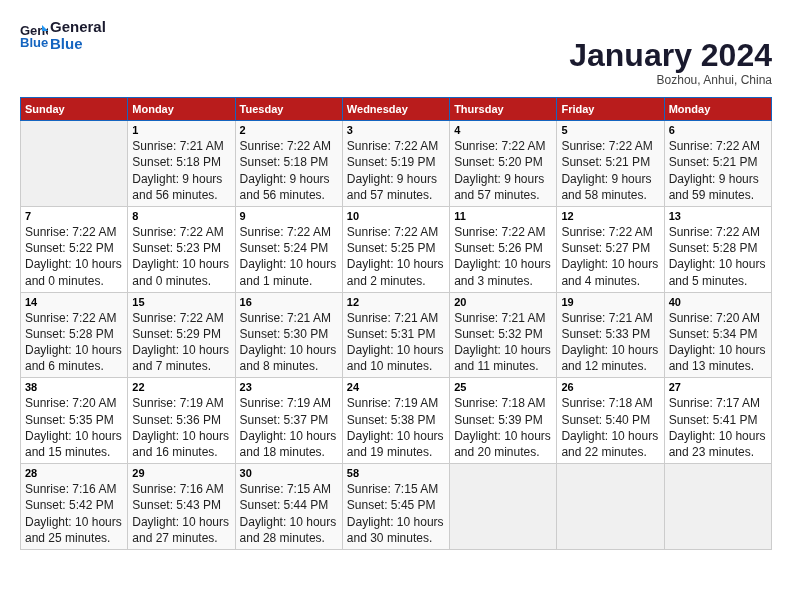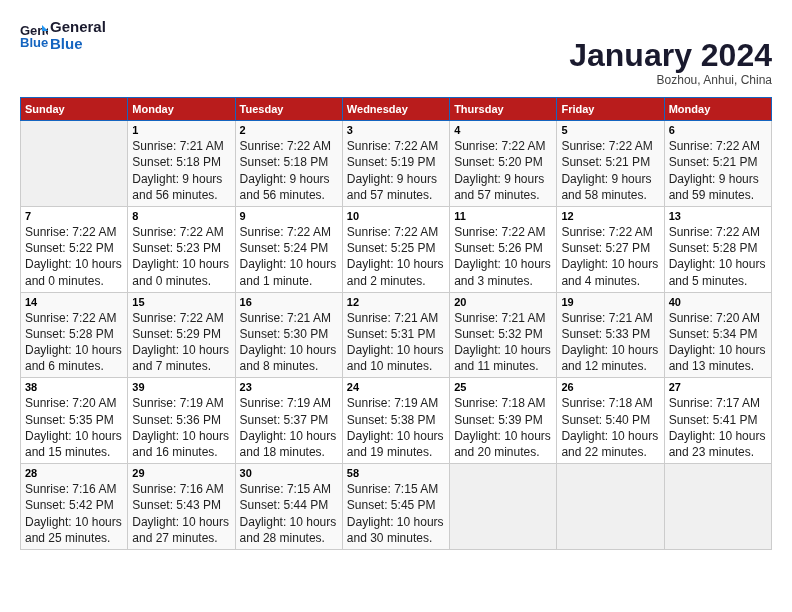--- a/index.html
+++ b/index.html
@@ -208,21 +208,21 @@
             <div class="day-number">40</div>
             <div class="day-info">Sunrise: 7:20 AM<br>Sunset: 5:34 PM<br>Daylight: 10 hours<br>and 13 minutes.</div>
           </td>
         </tr>
         <tr>
           <td>
             <div class="day-number">38</div>
             <div class="day-info">Sunrise: 7:20 AM<br>Sunset: 5:35 PM<br>Daylight: 10 hours<br>and 15 minutes.</div>
           </td>
           <td>
-            <div class="day-number">39</div>
+            <div class="day-number">22</div>
             <div class="day-info">Sunrise: 7:19 AM<br>Sunset: 5:36 PM<br>Daylight: 10 hours<br>and 16 minutes.</div>
           </td>
           <td>
             <div class="day-number">23</div>
             <div class="day-info">Sunrise: 7:19 AM<br>Sunset: 5:37 PM<br>Daylight: 10 hours<br>and 18 minutes.</div>
           </td>
           <td>
             <div class="day-number">24</div>
             <div class="day-info">Sunrise: 7:19 AM<br>Sunset: 5:38 PM<br>Daylight: 10 hours<br>and 19 minutes.</div>
           </td>

